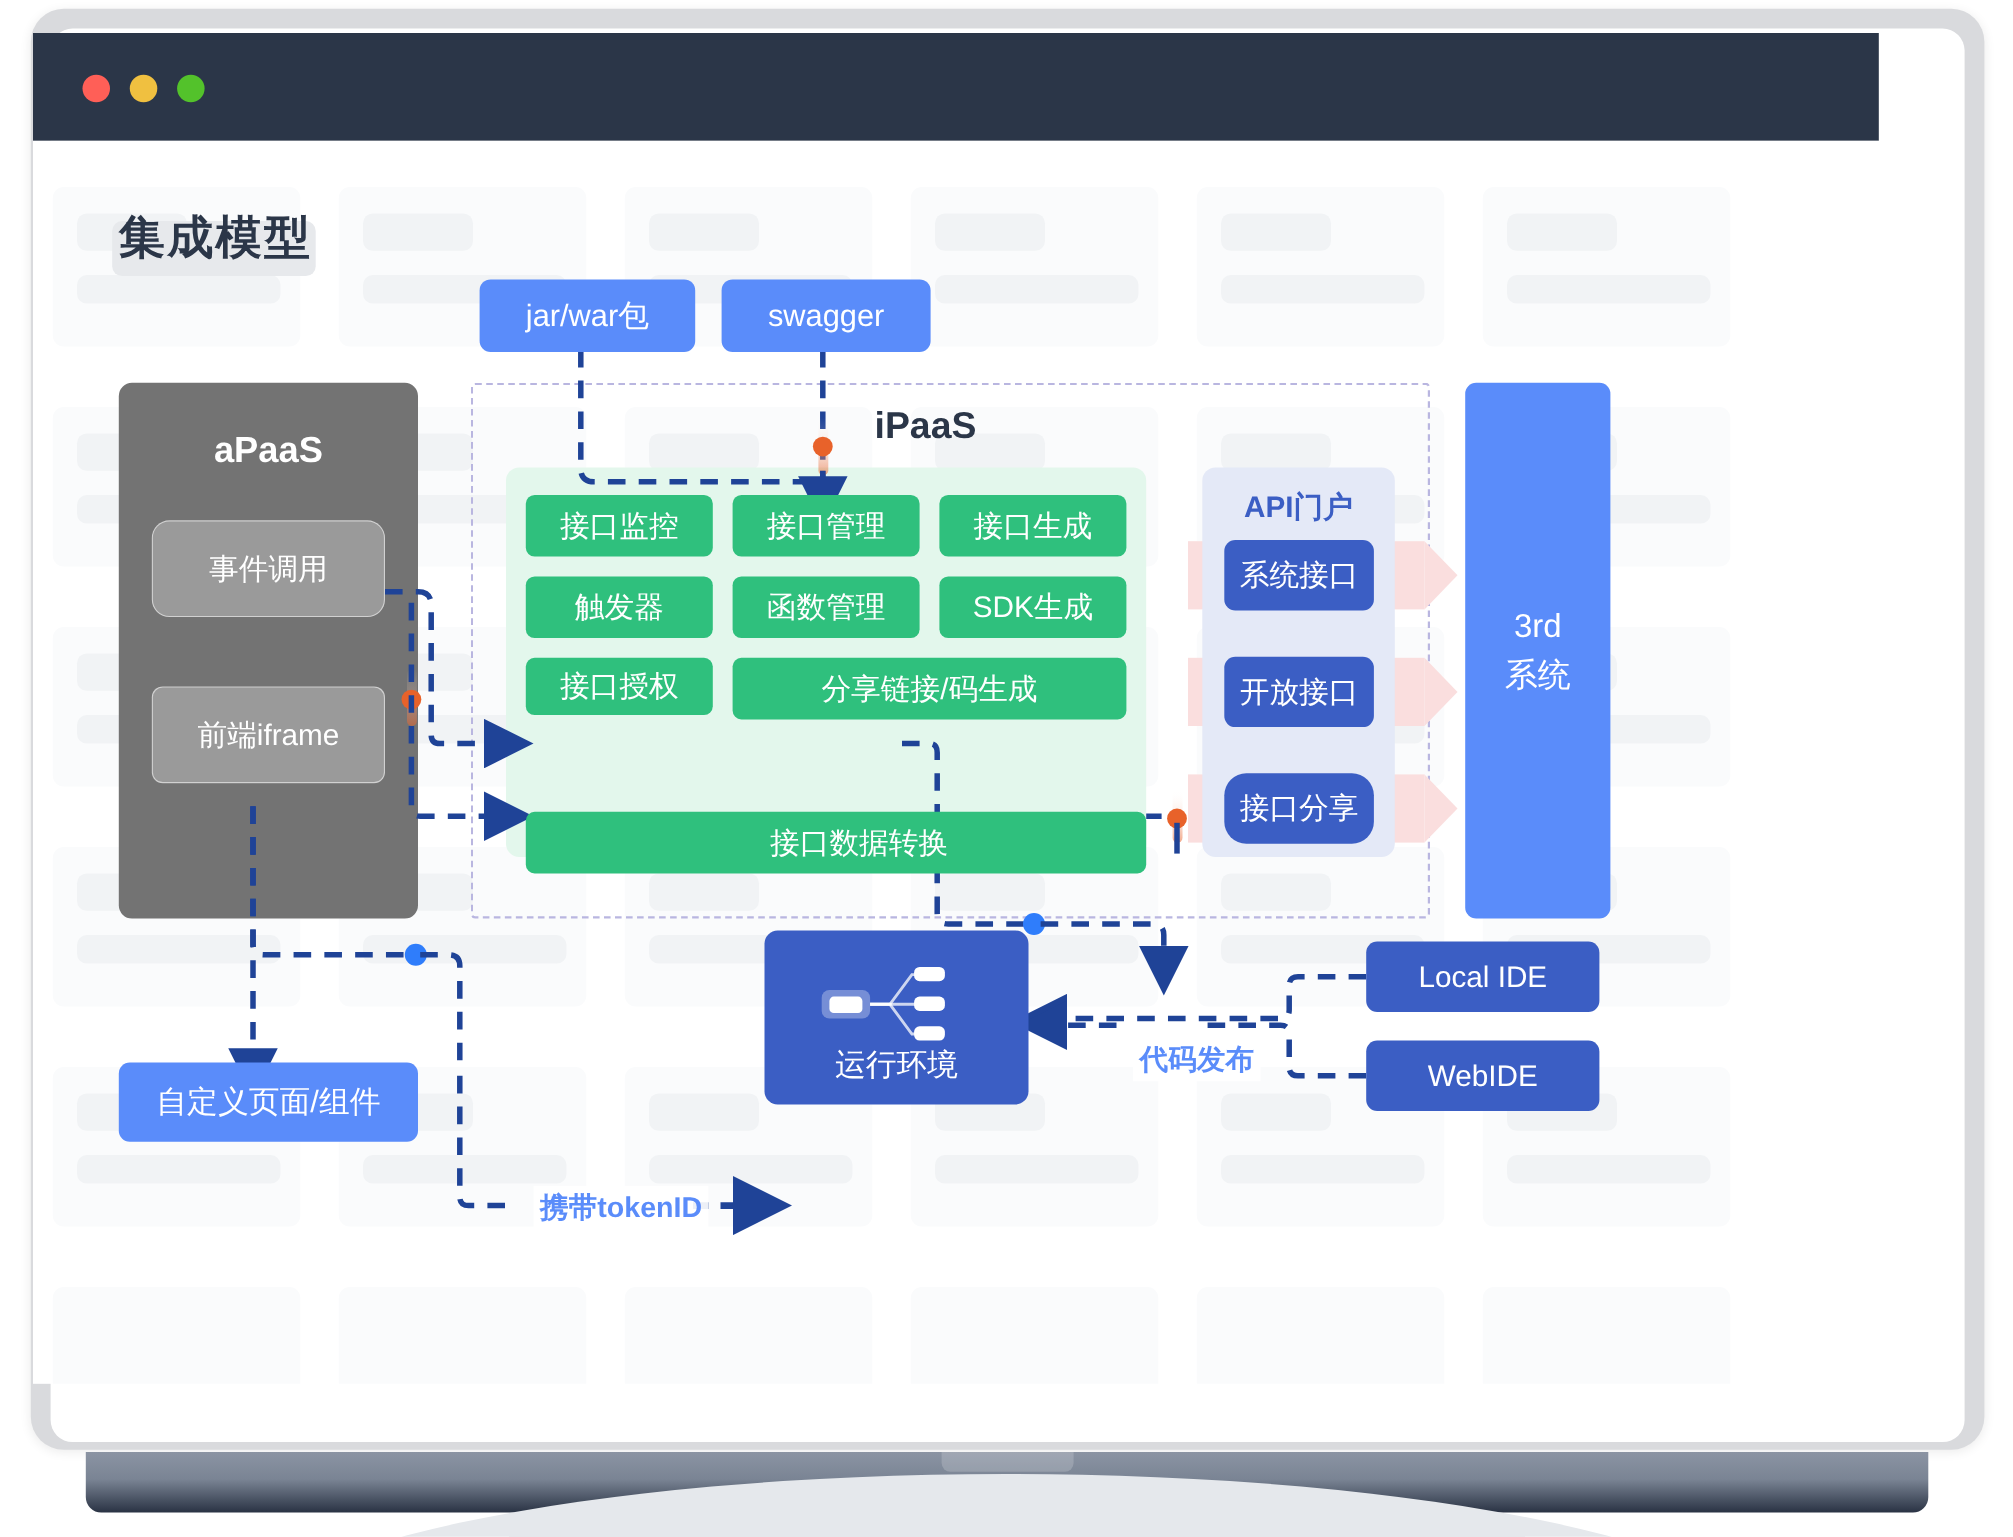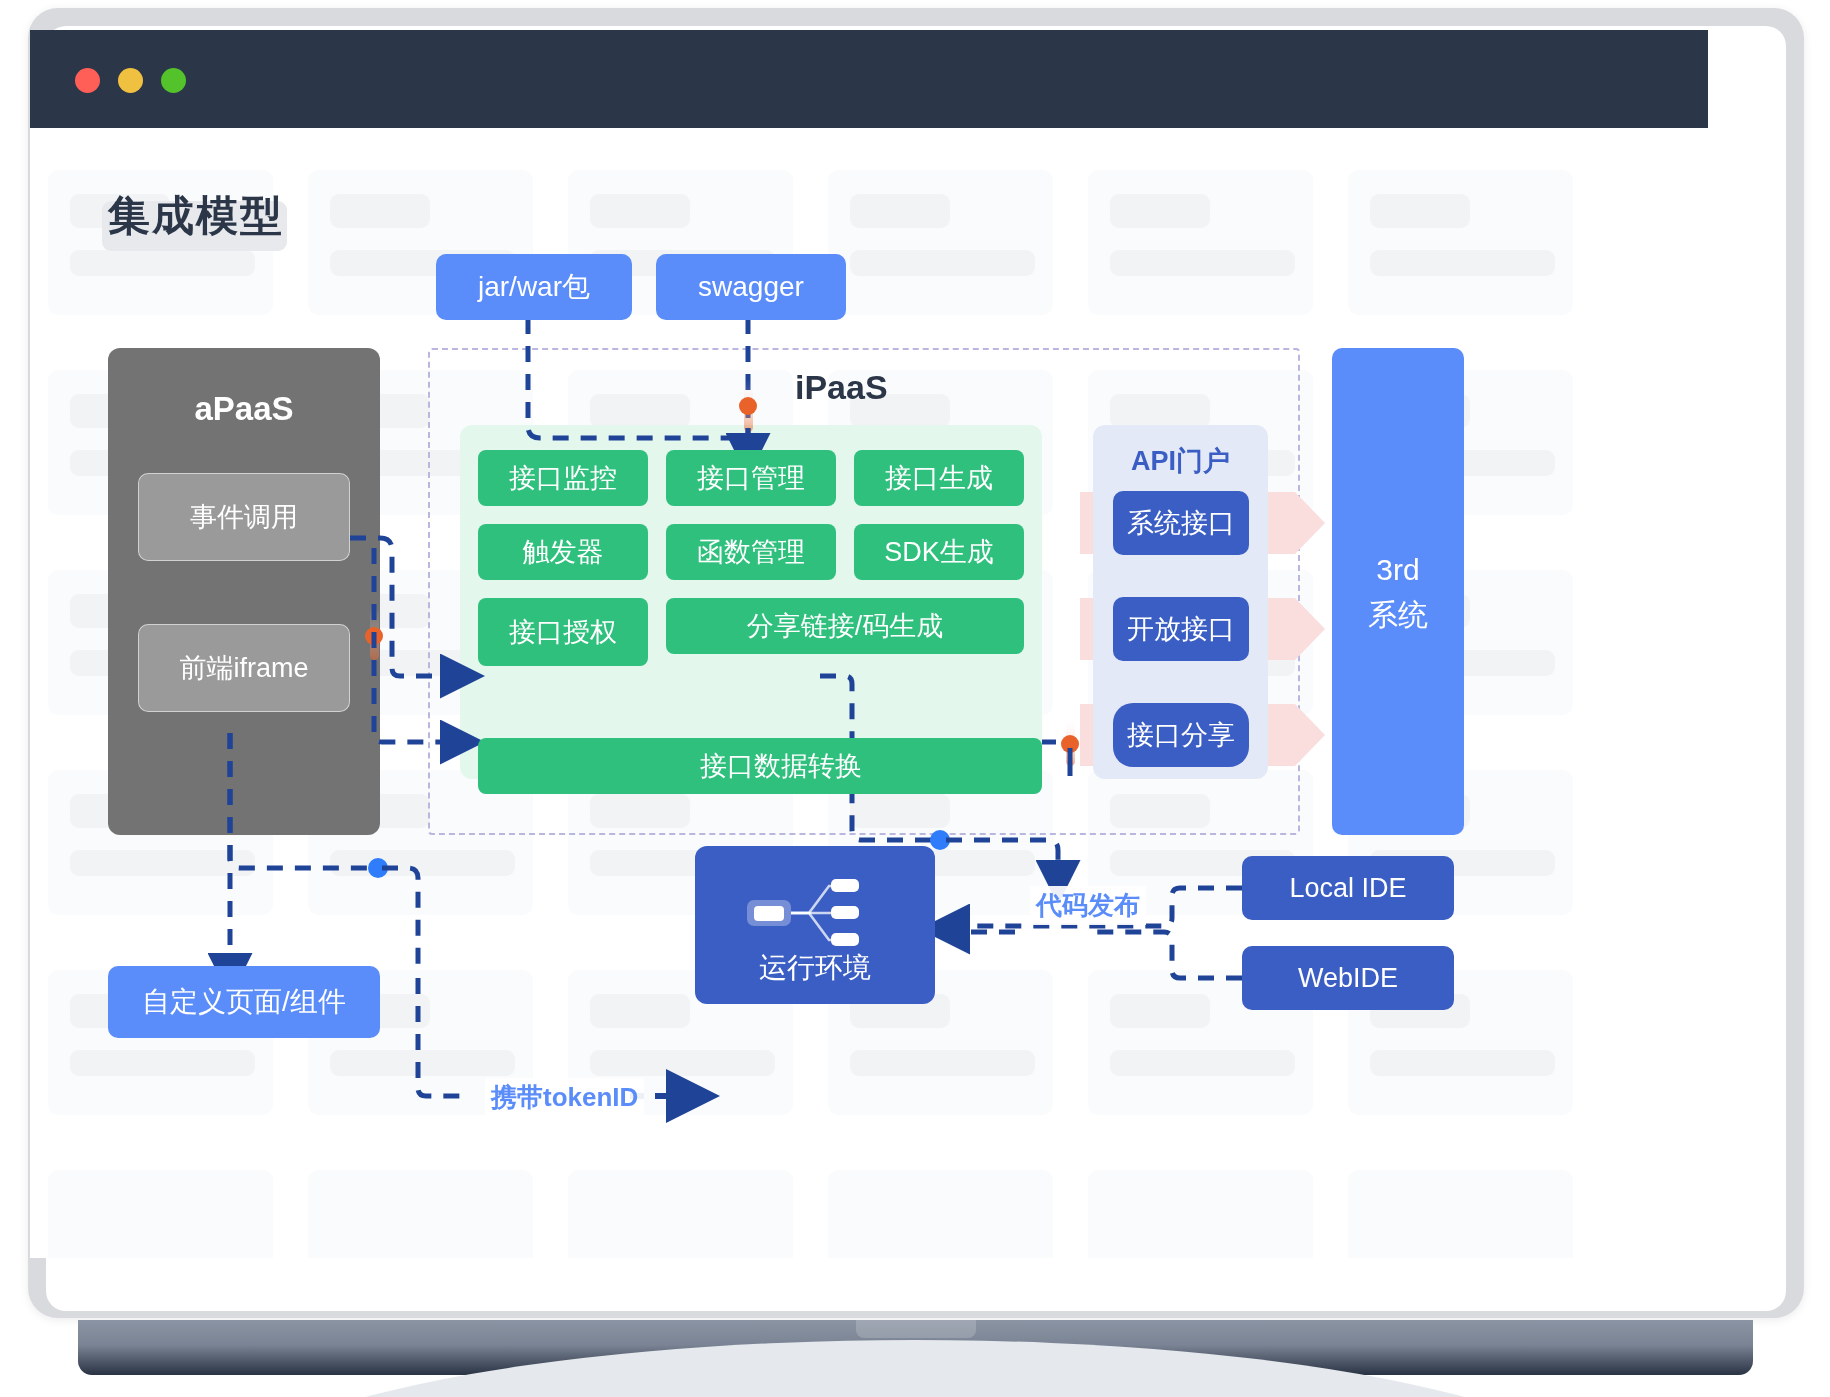--- a/index.html
+++ b/index.html
@@ -358,21 +358,21 @@
     <div class="node blue-node" style="left:626px;top:126px;width:190px;height:66px;">
       <span>swagger</span>
     </div>
 
     <div class="ipaas-box"></div>
     <div class="ipaas-label">iPaaS</div>
 
     <div class="apaas-col">
       <div class="apaas-title">aPaaS</div>
     </div>
-    <div class="node light-node" style="left:108px;top:345px;width:212px;height:88px;">
+    <div class="node light-node" style="left:108px;top:345px;width:212px;height:88px;border-radius:16px;">
       <span>事件调用</span>
     </div>
     <div class="node light-node" style="left:108px;top:496px;width:212px;height:88px;">
       <span>前端iframe</span>
     </div>
 
     <div class="third-col">
       <span>3rd</span>
       <span>系统</span>
     </div>
@@ -392,21 +392,21 @@
     <div class="node green-node" style="left:448px;top:396px;width:170px;height:56px;">
       <span>触发器</span>
     </div>
     <div class="node green-node" style="left:636px;top:396px;width:170px;height:56px;">
       <span>函数管理</span>
     </div>
     <div class="node green-node" style="left:824px;top:396px;width:170px;height:56px;">
       <span>SDK生成</span>
     </div>
 
-    <div class="node green-node" style="left:448px;top:470px;width:170px;height:68px;">
+    <div class="node green-node" style="left:448px;top:470px;width:170px;height:52px;">
       <span>接口授权</span>
     </div>
     <div class="node green-node" style="left:636px;top:470px;width:358px;height:56px;">
       <span>分享链接/码生成</span>
     </div>
 
     <div class="node green-node" style="left:448px;top:610px;width:564px;height:56px;padding-left:42px;">
       <span>接口数据转换</span>
     </div>
 
@@ -446,21 +446,21 @@
     </div>
 
     <div class="node deep-node" style="left:1212px;top:728px;width:212px;height:64px;">
       <span>Local IDE</span>
     </div>
     <div class="node deep-node" style="left:1212px;top:818px;width:212px;height:64px;">
       <span>WebIDE</span>
     </div>
 
     <div class="edge-label" style="left:455px;top:950px;">携带tokenID</div>
-    <div class="edge-label" style="left:1000px;top:758px;">代码发布</div>
+    <div class="edge-label" style="left:1000px;top:816px;">代码发布</div>
 
   </div>
 
   <div class="laptop-base">
     <div class="laptop-base-notch"></div>
   </div>
   <div class="laptop-foot"></div>
 
 </div>
 

